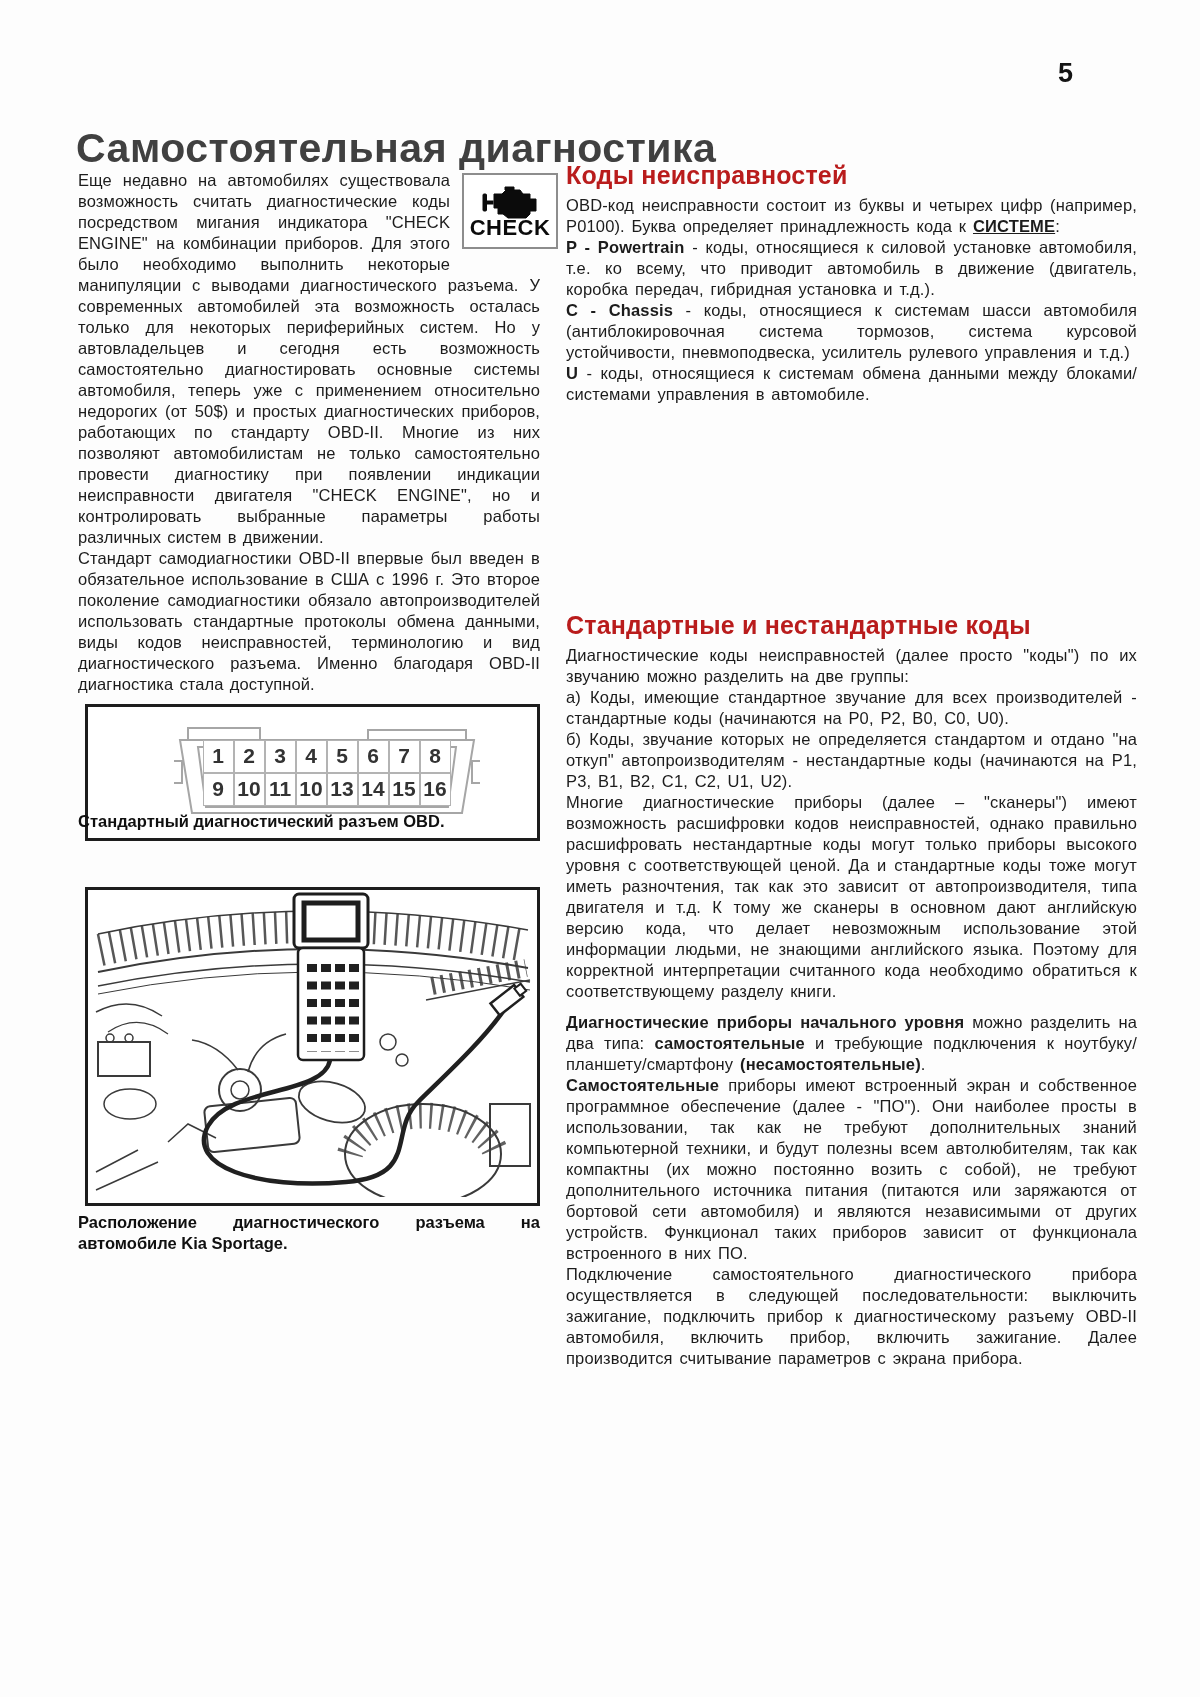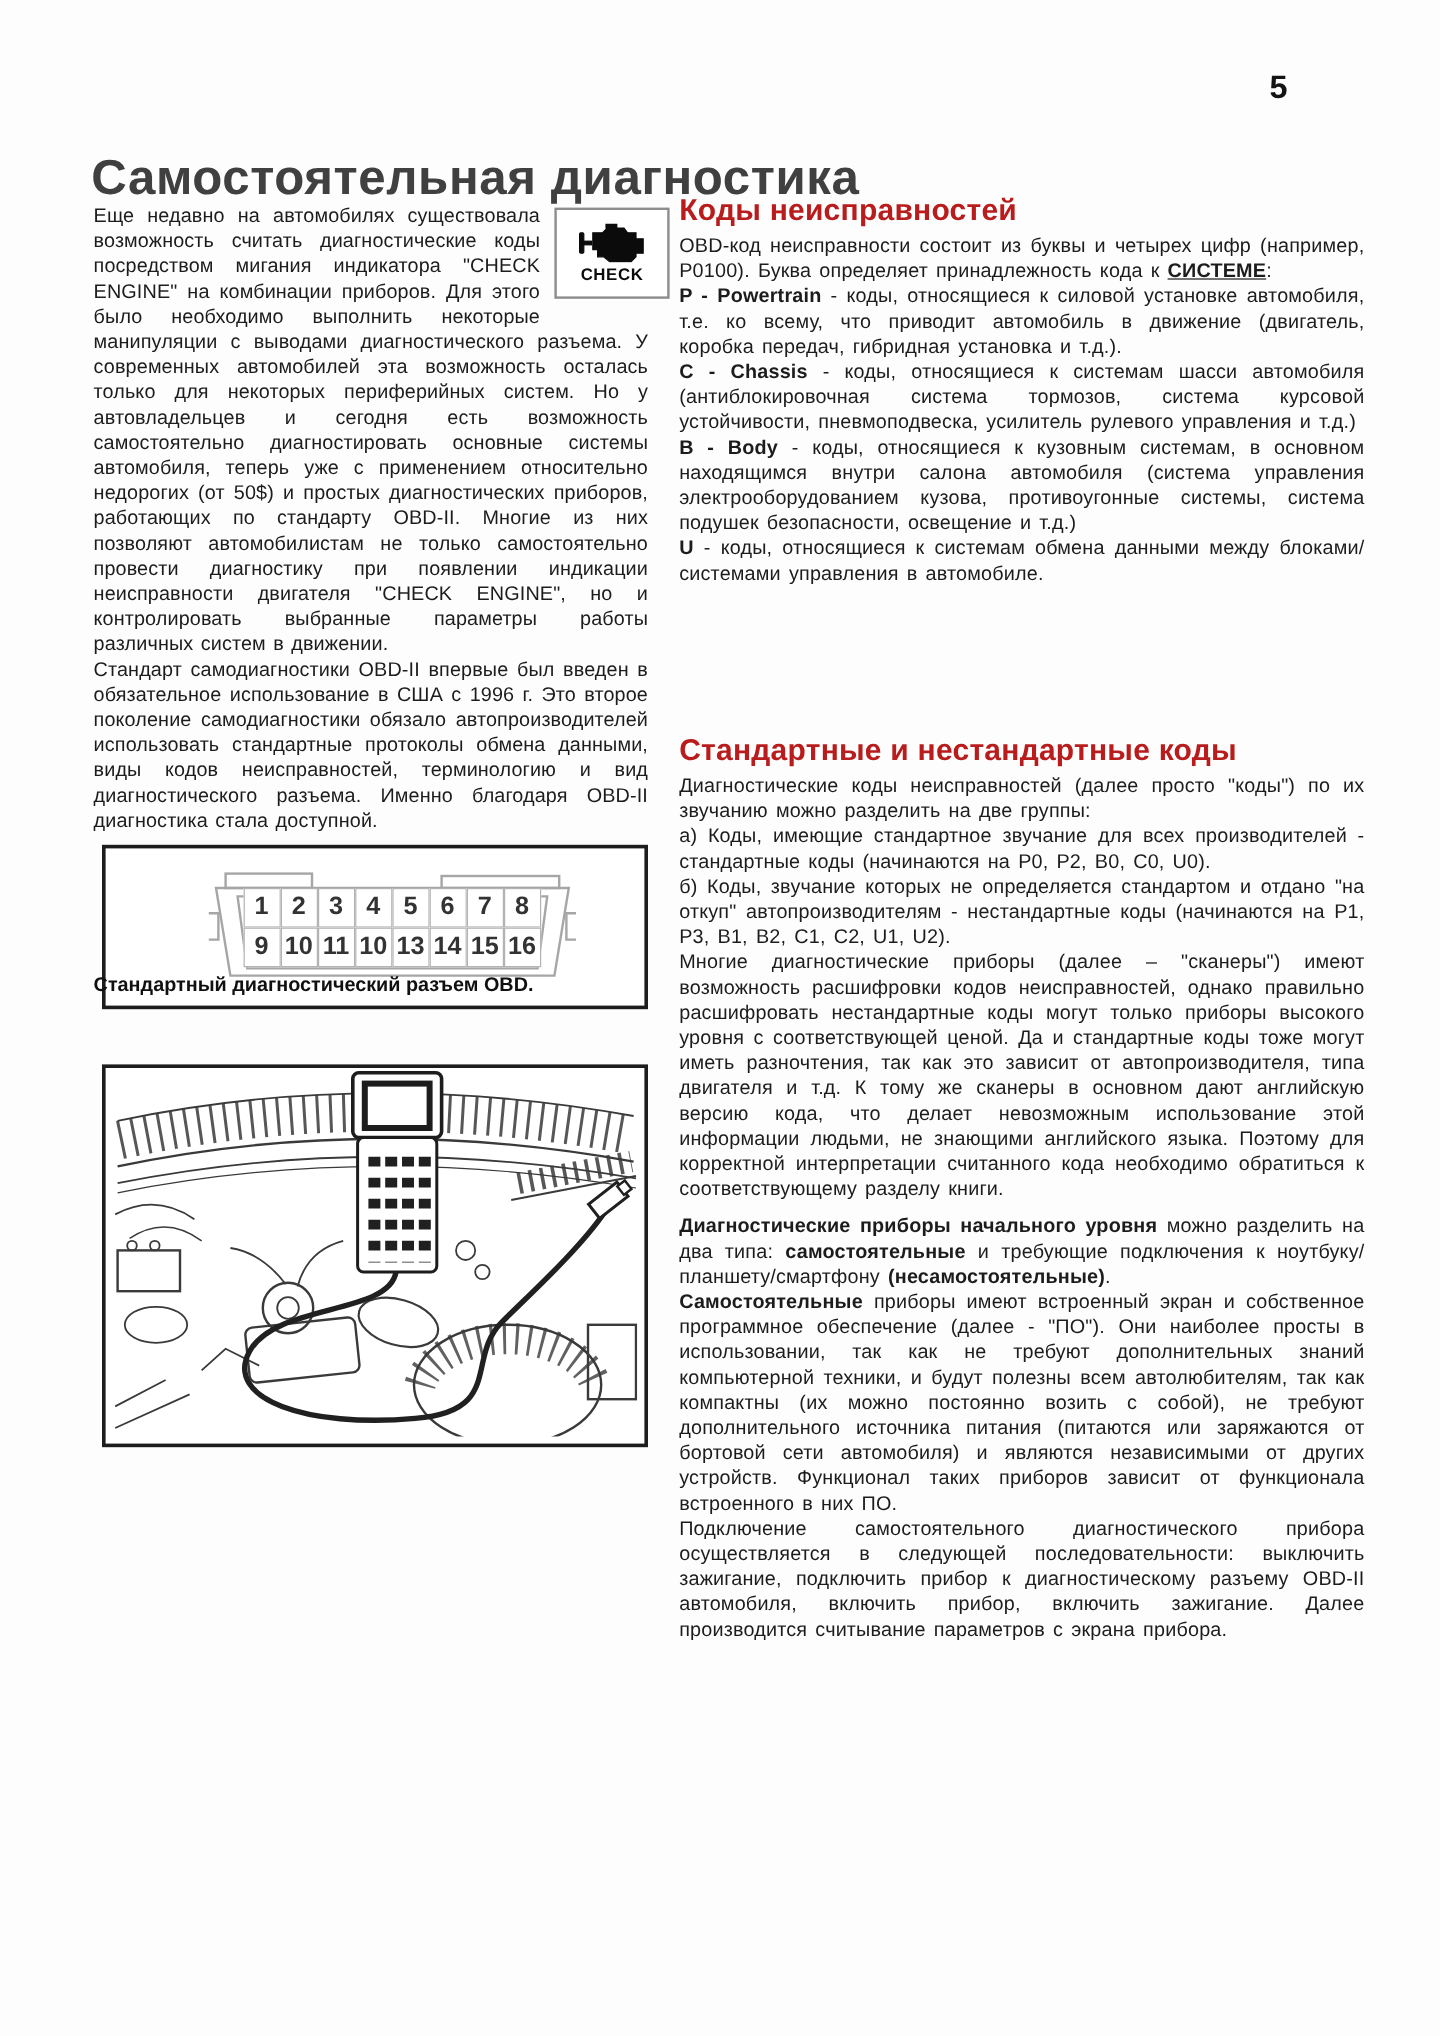--- a/index.html
+++ b/index.html
@@ -16,21 +16,21 @@
     position:absolute;left:78px;top:170px;width:462px;
     font-size:16.5px;line-height:21px;text-align:justify;color:#1c1c1c;
     letter-spacing:.1px;word-spacing:1.5px;
   }
   .col-left p{margin:0;}
   .check-box{
     float:right;width:92px;height:72px;border:2px solid #8d8d8d;background:#fff;
     margin:3px -18px 8px 12px;display:flex;flex-direction:column;
     align-items:center;justify-content:center;
   }
-  .check-label{font-weight:bold;font-size:14px;letter-spacing:.5px;color:#0b0b0b;line-height:18px;}
+  .check-label{font-weight:bold;font-size:22px;letter-spacing:.5px;color:#0b0b0b;line-height:18px;}
 
   .fig{position:absolute;border:3px solid #1d1d1d;background:#fff;}
   .fig1{left:85px;top:704px;width:449px;height:131px;display:flex;align-items:center;justify-content:center;}
   .obd-wrap{position:relative;width:310px;height:100px;margin-left:28px;}
   .obd-shell{position:absolute;inset:0;}
   .obd-grid{
     position:absolute;left:31px;top:17px;
     display:grid;grid-template-columns:repeat(8,31px);grid-auto-rows:33px;
   }
   .obd-grid .obd-cell{
@@ -150,27 +150,27 @@
         <path d="M224,74 V162 M238,74 V162 M252,74 V162 M266,74 V162" stroke-width="10" stroke-dasharray="8,9.5"></path>
 
         <path d="M242,170 C236,206 142,196 120,236 C98,276 168,300 258,292 C332,286 300,242 330,212 C352,190 394,152 416,120" stroke-width="4.5"></path>
         <g transform="rotate(-38 420 110)">
           <rect x="404" y="102" width="30" height="15" stroke-width="2.5" fill="#fff"></rect>
           <rect x="432" y="105" width="8" height="9" stroke-width="2" fill="#fff"></rect>
         </g>
       </g>
     </svg>
   </div>
+  <div class="caption caption2">Расположение диагностического разъема на автомобиле Kia Sportage.</div>
 
   <div class="col-right col-right-a">
     <h2>Коды неисправностей</h2>
     <p><span>OBD-код неисправности состоит из буквы и четырех цифр (например, P0100). Буква определяет принадлежность кода к </span><span class="uline">СИСТЕМЕ</span><span>:</span></p>
     <p class="sys-item"><span class="lead-bold">P - Powertrain</span><span> - коды, относящиеся к силовой установке автомобиля, т.е. ко всему, что приводит автомобиль в движение (двигатель, коробка передач, гибридная установка и т.д.).</span></p>
     <p class="sys-item"><span class="lead-bold">C - Chassis</span><span> - коды, относящиеся к системам шасси автомобиля (антиблокировочная система тормозов, система курсовой устойчивости, пневмоподвеска, усилитель рулевого управления и т.д.)</span></p>
-    <p class="sys-item"><span class="lead-bold">B - Body</span><span> - коды, относящиеся к кузовным системам, в основном находящимся внутри салона автомобиля (система управления электрооборудованием кузова, противоугонные системы, система подушек безопасности, освещение и т.д.)</span></p>
     <p class="sys-item"><span class="lead-bold">U</span><span> - коды, относящиеся к системам обмена данными между блоками/системами управления в автомобиле.</span></p>
   </div>
 
   <div class="col-right col-right-b">
     <h2>Стандартные и нестандартные коды</h2>
     <p>Диагностические коды неисправностей (далее просто "коды") по их звучанию можно разделить на две группы:</p>
     <p class="group-item">а) Коды, имеющие стандартное звучание для всех производителей - стандартные коды (начинаются на P0, P2, B0, C0, U0).</p>
     <p class="group-item">б) Коды, звучание которых не определяется стандартом и отдано "на откуп" автопроизводителям - нестандартные коды (начинаются на P1, P3, B1, B2, C1, C2, U1, U2).</p>
     <p>Многие диагностические приборы (далее – "сканеры") имеют возможность расшифровки кодов неисправностей, однако правильно расшифровать нестандартные коды могут только приборы высокого уровня с соответствующей ценой. Да и стандартные коды тоже могут иметь разночтения, так как это зависит от автопроизводителя, типа двигателя и т.д. К тому же сканеры в основном дают английскую версию кода, что делает невозможным использование этой информации людьми, не знающими английского языка. Поэтому для корректной интерпретации считанного кода необходимо обратиться к соответствующему разделу книги.</p>
     <p class="mt"><span class="lead-bold">Диагностические приборы начального уровня</span><span> можно разделить на два типа: </span><span class="lead-bold">самостоятельные</span><span> и требующие подключения к ноутбуку/планшету/смартфону </span><span class="lead-bold">(несамостоятельные)</span><span>.</span></p>

